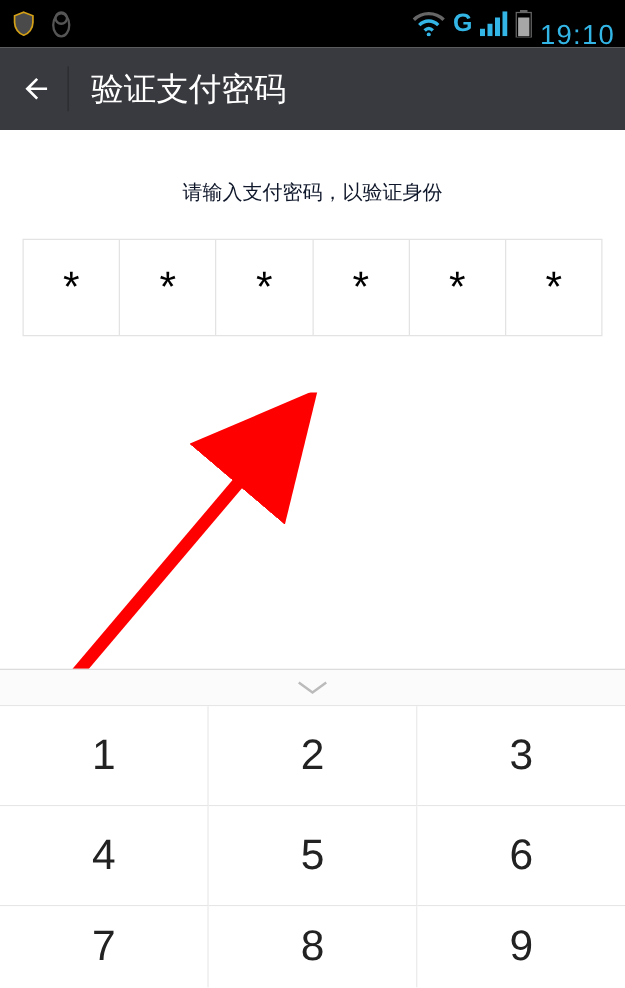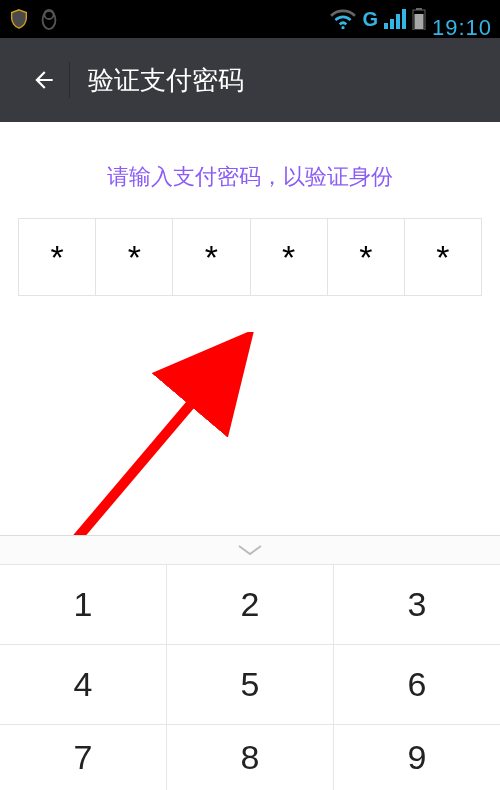--- a/index.html
+++ b/index.html
@@ -16,25 +16,25 @@
       padding: 0 8px;
       color: #33b5e5;
     }
     .status-left { display: flex; align-items: center; gap: 8px; }
     .status-right { display: flex; align-items: center; gap: 6px; }
     .status-time { font-size: 22px; letter-spacing: 1px; color: #33b5e5; margin-top: 17px; }
     .status-icon { display: inline-flex; }
 
     
     .app-header {
-      height: 84px;
+      height: 66px;
       background: #393a3f;
       display: flex;
       align-items: center;
-      padding: 0 21px;
+      padding: 0 6px;
     }
     .back-btn {
       width: 46px;
       height: 46px;
       display: flex;
       align-items: center;
       justify-content: center;
       cursor: pointer;
     }
     .back-btn svg { width: 26px; height: 26px; }
@@ -52,22 +52,22 @@
     }
 
     
     .content {
       background: #fff;
       padding: 40px 18px 0 18px;
       position: relative;
     }
     .prompt {
       text-align: center;
-      color: #8b5cf6;
-      font-size: 22px;
+      color: #0f172a;
+      font-size: 16px;
       margin-bottom: 26px;
     }
     .pin-boxes {
       display: flex;
       border: 1px solid #e3e3e3;
     }
     .pin-cell {
       flex: 1;
       height: 76px;
       border-right: 1px solid #e3e3e3;

